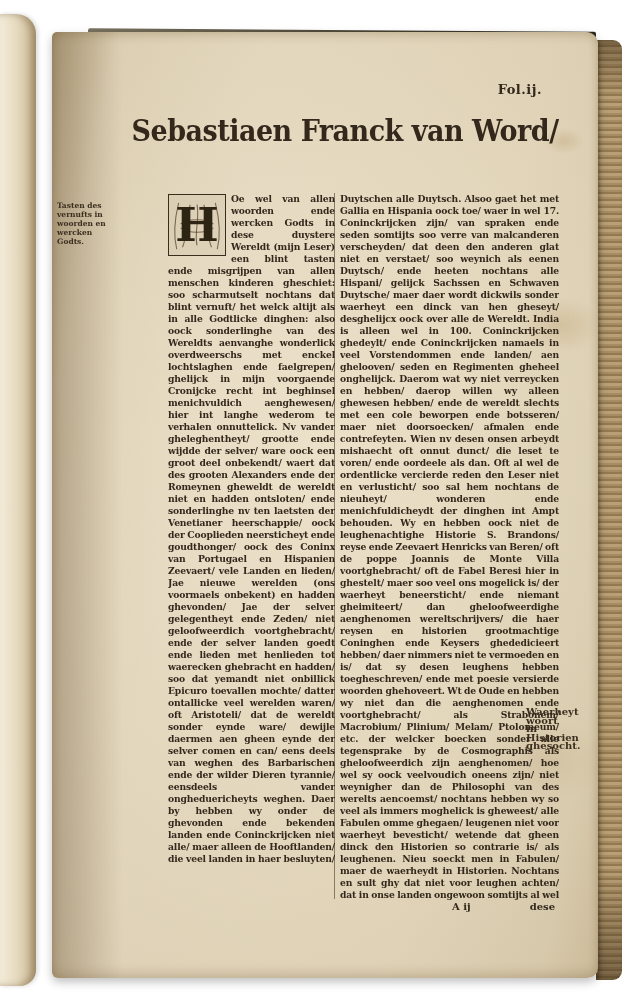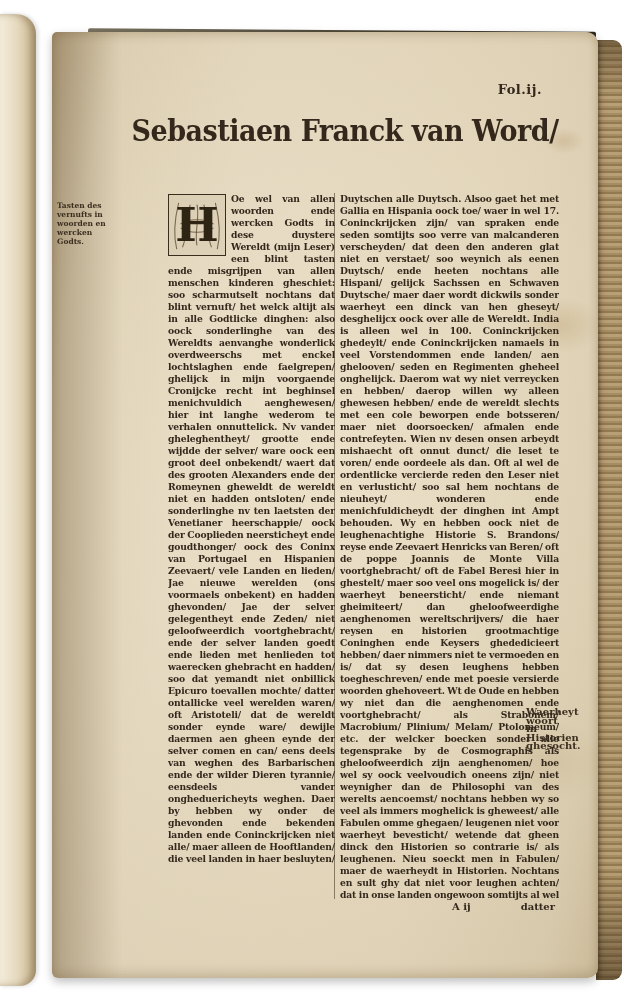--- a/index.html
+++ b/index.html
@@ -126,15 +126,15 @@
       <span class="letter">H</span>
     </span><span>Oe wel van allen woorden ende wercken Godts in dese duystere Wereldt (mijn Leser) een blint tasten ende misgrijpen van allen menschen kinderen gheschiet: soo scharmutselt nochtans dat blint vernuft/ het welck altijt als in alle Godtlicke dinghen: also oock sonderlinghe van des Wereldts aenvanghe wonderlick overdweerschs met enckel lochtslaghen ende faelgrepen/ ghelijck in mijn voorgaende Cronijcke recht int beghinsel menichvuldich aenghewesen/ hier int langhe wederom te verhalen onnuttelick. Nv vander gheleghentheyt/ grootte ende wijdde der selver/ ware oock een groot deel onbekendt/ waert dat des grooten Alexanders ende der Romeynen gheweldt de wereldt niet en hadden ontsloten/ ende sonderlinghe nv ten laetsten der Venetianer heerschappie/ oock der Cooplieden neersticheyt ende goudthonger/ oock des Coninx van Portugael en Hispanien Zeevaert/ vele Landen en lieden/ Jae nieuwe werelden (ons voormaels onbekent) en hadden ghevonden/ Jae der selver gelegentheyt ende Zeden/ niet geloofweerdich voortghebracht/ ende der selver landen goedt ende lieden met henlieden tot waerecken ghebracht en hadden/ soo dat yemandt niet onbillick Epicuro toevallen mochte/ datter ontallicke veel werelden waren/ oft Aristoteli/ dat de wereldt sonder eynde ware/ dewijle daermen aen gheen eynde der selver comen en can/ eens deels van weghen des Barbarischen ende der wilder Dieren tyrannie/ eensdeels vander ongheduericheyts weghen. Daer by hebben wy onder de ghevonden ende bekenden landen ende Coninckrijcken niet alle/ maer alleen de Hooftlanden/ die veel landen in haer besluyten/ vertelt ende aenghewesen/ Jae oock die niet alle/ maer alleen somwijlen met eenen vingher daer op ghewesen. Want de werelt Godts wercken ende Schepselen (hoe wel sy eyndelick zijn) zijn nochtans dieper/ volcomender ende verborghender/ dan eenighe penne verreycken/ oft een tonghe wtspreken can. Want als ic Armenian/ Egyptium/ Indiam/ Tartarian oft Turckien beschrijve/ so en sult ghy niet achten dattet doorgaens een volck/ landt/ zeden ende regiment sy. Merckt een Exempel van Duytslant/ dwelck effen wel eenen name ende slechts een cleynste deel Germanie is/ ick swijghe Europe/ noch hevet veelderley volcken/ ghelooven/ spraken ende Landen in hem/ als Beyeren/ Swaben/ Francken/ Hessen/ Sacxsen/ Nederlandt/ etc. so dat/ wie doorgaens een hooch Duytsche seyt/ dickwils der waerheyt faelgeren moet/ also dat dickwils contrarie dinghen/ spraken/ heerschappijen/ seden/ ghelooven/ Regimenten van een volck gheseyt worden. Also is Italia wel eenen naem/ maer heeft 15. oft 18. volcken ende landen in hem/ met seden/ spraken/ etc. onderscheyden/ oft al wel Italiaensch heet/ ghelijck de</span>
   </div>
 
   <div class="col right">
     <span>Duytschen alle Duytsch. Alsoo gaet het met Gallia en Hispania oock toe/ waer in wel 17. Coninckrijcken zijn/ van spraken ende seden somtijts soo verre van malcanderen verscheyden/ dat deen den anderen glat niet en verstaet/ soo weynich als eenen Duytsch/ ende heeten nochtans alle Hispani/ gelijck Sachssen en Schwaven Duytsche/ maer daer wordt dickwils sonder waerheyt een dinck van hen gheseyt/ desghelijcx oock over alle de Wereldt. India is alleen wel in 100. Coninckrijcken ghedeylt/ ende Coninckrijcken namaels in veel Vorstendommen ende landen/ aen ghelooven/ seden en Regimenten gheheel onghelijck. Daerom wat wy niet verreycken en hebben/ daerop willen wy alleen ghewesen hebben/ ende de wereldt slechts met een cole beworpen ende botsseren/ maer niet doorsoecken/ afmalen ende contrefeyten. Wien nv desen onsen arbeydt mishaecht oft onnut dunct/ die leset te voren/ ende oordeele als dan. Oft al wel de ordentlicke vercierde reden den Leser niet en verlusticht/ soo sal hem nochtans de nieuheyt/ wonderen ende menichfuldicheydt der dinghen int Ampt behouden. Wy en hebben oock niet de leughenachtighe Historie S. Brandons/ reyse ende Zeevaert Henricks van Beren/ oft de poppe Joannis de Monte Villa voortghebracht/ oft de Fabel Beresi hier in ghestelt/ maer soo veel ons mogelick is/ der waerheyt beneersticht/ ende niemant gheimiteert/ dan gheloofweerdighe aenghenomen wereltschrijvers/ die haer reysen en historien grootmachtige Coninghen ende Keysers ghededicieert hebben/ daer nimmers niet te vermoeden en is/ dat sy desen leughens hebben toegheschreven/ ende met poesie versierde woorden ghehoveert. Wt de Oude en hebben wy niet dan die aenghenomen ende voortghebracht/ als Strabonem/ Macrobium/ Plinium/ Melam/ Ptolomeum/ etc. der welcker boecken sonder alle tegensprake by de Cosmographis als gheloofweerdich zijn aenghenomen/ hoe wel sy oock veelvoudich oneens zijn/ niet weynigher dan de Philosophi van des werelts aencoemst/ nochtans hebben wy so veel als immers moghelick is gheweest/ alle Fabulen omme ghegaen/ leugenen niet voor waerheyt bevesticht/ wetende dat gheen dinck den Historien so contrarie is/ als leughenen. Nieu soeckt men in Fabulen/ maer de waerheydt in Historien. Nochtans en sult ghy dat niet voor leughen achten/ dat in onse landen ongewoon somtijts al wel ongheloovich schijnt te luyden. Godt is wonderlick in zijn wercken/ oock oneyndelick/ die zijn Wereldt (op dat hy wt zijn wercken ghekent/ verciert/ ende zijn goedertieren Almachticheydt ghespeurt werde) met enckel wonder wercken verciert ende overghegoten heeft/ dwelck eensdeels wt ghewoonheyt ende daghelicx ghebruyck gheen wonderwerck meer en schijnt. Want wie wilde ghelooven/ diet alleen ghehoort ende niet ghesien en hadde/ dat een natuerlick dinck over de gheheele Werelt vervult/ vernieut/ verlicht ende vruchtbaer maeckt ende nochtans niet op Aertrijck wesende/ als de Sonne met haren schijn/ die tot Jerusalem/ Calicut/ Judia/ Anglia somtijdts tot eender</span>
   </div>
 
   <div class="sig-row ink">
     <span class="sig-mark">A ij</span>
-    <span class="catchword">datter</span>
+    <span class="catchword">dese</span>
   </div>
 </div>
 
 </body></html>

